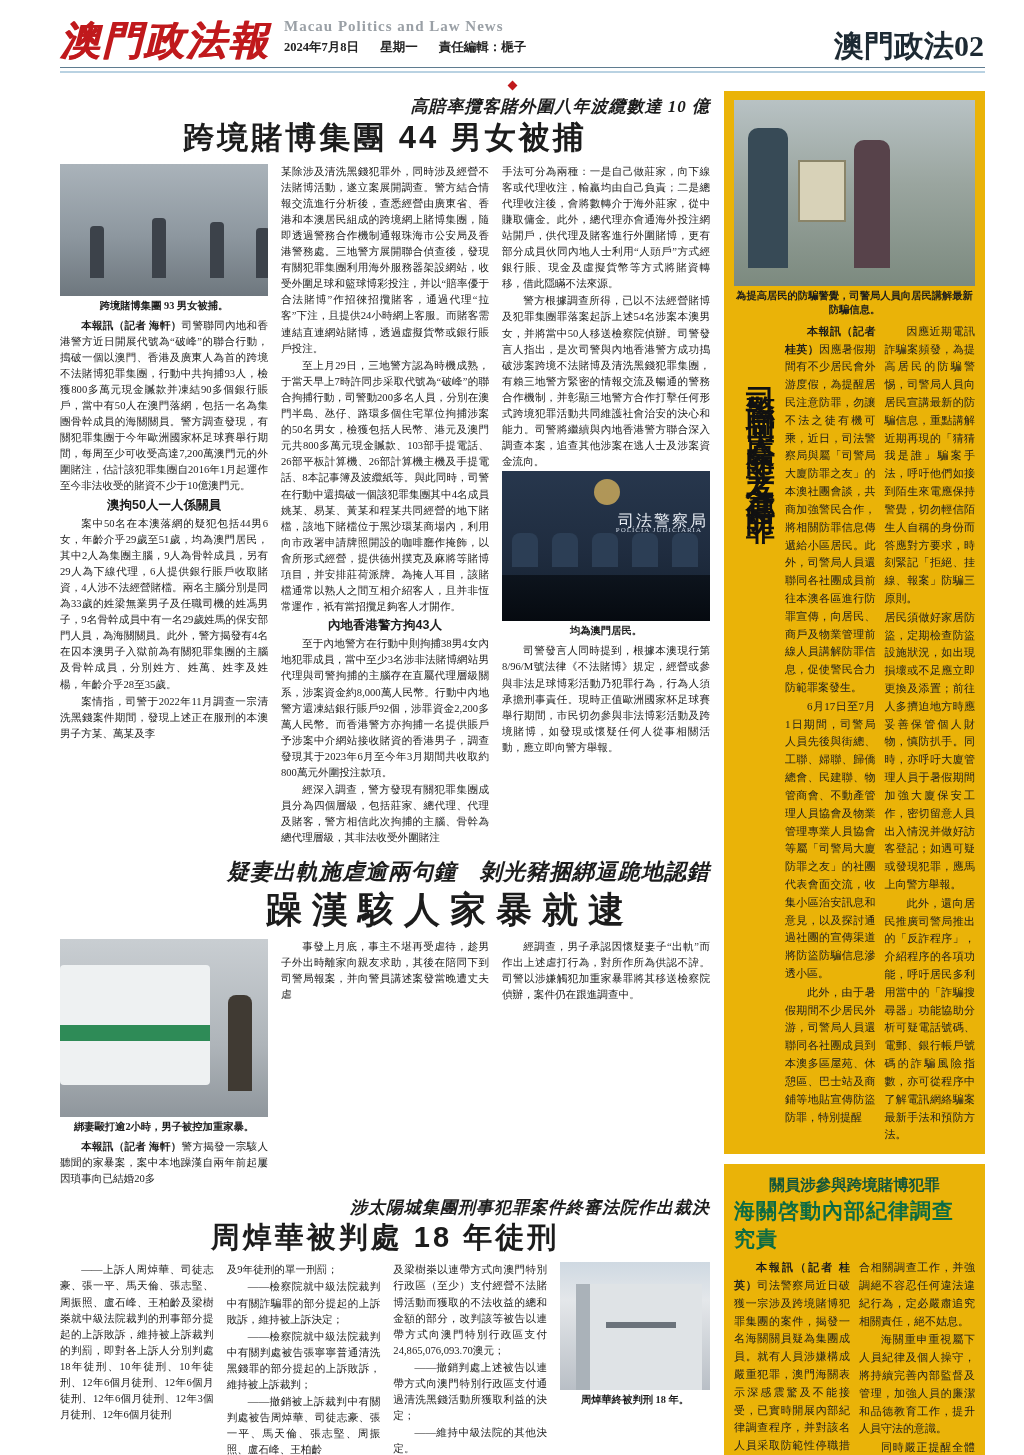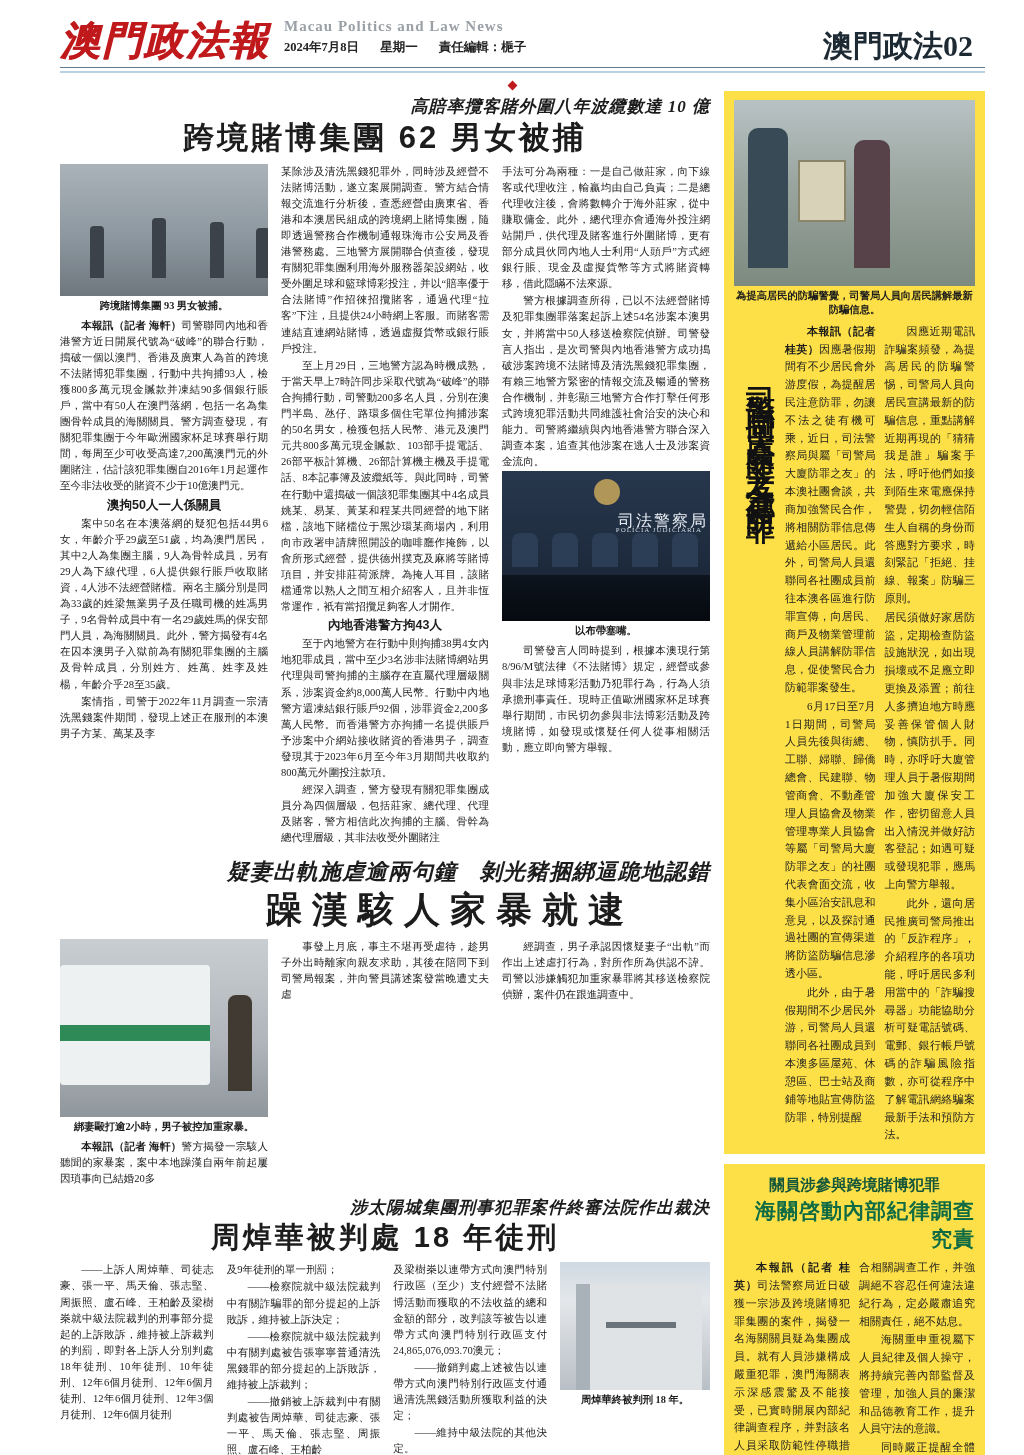--- a/index.html
+++ b/index.html
@@ -1,19 +1,19 @@
 <!DOCTYPE html>
 <html><head>
 <meta charset="utf-8">
 <style>
   html,body{margin:0;padding:0;background:#ffffff;}
   .page{position:relative;width:1024px;height:1455px;background:#fff;overflow:hidden;
         font-family:"Liberation Serif",serif;color:#1c1c1c;}
   
-  .masthead{display:flex;align-items:flex-end;padding:18px 51px 0 60px;}
+  .masthead{display:flex;align-items:flex-end;padding:18px 40px 0 60px;}
   .logo{font-size:40px;font-weight:bold;color:#c0191c;letter-spacing:2px;line-height:1;
         font-style:italic;text-shadow:1px 0 #c0191c;white-space:nowrap;}
   .mast-mid{margin-left:14px;flex:1;}
   .mast-en{color:#9aa0a6;font-weight:bold;font-size:15px;letter-spacing:1px;}
   .mast-date{font-size:12.5px;font-weight:bold;color:#222;margin-top:4px;padding-bottom:5px;}
   .mast-date span{margin-right:18px;}
   .section-title{font-size:30px;font-weight:bold;color:#1d2a33;white-space:nowrap;line-height:1;}
   .mast-rules{margin:6px 39px 0 60px;border-top:1.5px solid #5f7c90;}
   .mast-rules2{margin:3px 39px 0 60px;border-top:2.5px solid #b9d2e2;}
   .diamond-row{text-align:center;height:14px;margin-top:2px;}
@@ -52,29 +52,29 @@
   .amb-body{left:0;top:26px;width:150px;height:120px;background:#eef1f2;border-radius:4px;}
   .amb-stripe{left:0;top:86px;width:150px;height:16px;background:#2e8b57;}
   .amb-fig{left:168px;top:56px;width:24px;height:96px;background:#403a33;border-radius:8px 8px 0 0;}
   .ph-court{height:128px;background:linear-gradient(180deg,#cfd9e2 0%,#e4e7ea 30%,#b9bfc6 100%);}
   .court-block{left:16px;top:22px;right:8px;bottom:0;background:#dfe3e6;border-left:14px solid #aab2b9;}
   .court-sign{left:46px;top:60px;width:70px;height:6px;background:#6b737b;}
   
   .a2-kicker{font-size:22px;}
   .a2-headline{font-size:36px;letter-spacing:10px;}
   
-  .panel-green{background:#fde047;padding:9px 10px;margin-bottom:10px;}
+  .panel-green{background:#eab308;padding:9px 10px;margin-bottom:10px;}
   .sb-body{display:flex;gap:9px;margin-top:6px;}
   .vhead{writing-mode:vertical-rl;text-orientation:upright;font-weight:900;font-size:29px;
          letter-spacing:10px;line-height:1.1;width:42px;font-family:"Liberation Sans",sans-serif;
          color:#111;margin-top:40px;}
   .sb-col{flex:1;min-width:0;}
   .sb-col .bp{font-size:11px;line-height:1.62;}
   .sb2-kicker{text-align:center;font-weight:bold;font-size:15.5px;color:#14563a;margin:2px 0 1px;}
-  .sb2-headline{text-align:right;font-weight:900;font-size:21px;color:#0e6b43;margin:0 0 6px;
+  .sb2-headline{text-align:left;font-weight:900;font-size:21px;color:#0e6b43;margin:0 0 6px;
                 font-family:"Liberation Sans",sans-serif;letter-spacing:1px;}
 </style>
 </head>
 <body>
 
 <div class="page">
 
   <div class="masthead">
     <div class="logo">澳門政法報</div>
     <div class="mast-mid">
@@ -92,21 +92,21 @@
   <div class="diamond-row">
     <span class="diamond"></span>
   </div>
 
   <div class="content">
 
     <div class="main">
 
       <div>
         <div class="kicker">高賠率攬客賭外圍八年波纜數達 10 億</div>
-        <div class="headline">跨境賭博集團 62 男女被捕</div>
+        <div class="headline">跨境賭博集團 44 男女被捕</div>
         <div class="cols">
           <div class="col">
             <div class="ph ph-arrest">
               <div class="fig" style="left:30px"></div>
               <div class="fig" style="left:92px;height:60px"></div>
               <div class="fig" style="left:150px;height:56px"></div>
               <div class="fig" style="left:196px;height:50px"></div>
             </div>
             <div class="caption">跨境賭博集團 93 男女被捕。</div>
             <p class="bp"><b>本報訊（記者 海軒）</b><span>司警聯同內地和香港警方近日開展代號為“破峰”的聯合行動，搗破一個以澳門、香港及廣東人為首的跨境不法賭博犯罪集團，行動中共拘捕93人，檢獲800多萬元現金贓款并凍結90多個銀行賬戶，當中有50人在澳門落網，包括一名為集團骨幹成員的海關關員。警方調查發現，有關犯罪集團于今年歐洲國家杯足球賽舉行期間，每周至少可收受高達7,200萬澳門元的外圍賭注，估計該犯罪集團自2016年1月起運作至今非法收受的賭資不少于10億澳門元。</span></p>
@@ -128,21 +128,21 @@
               <div class="press-emblem"></div>
               <div class="press-text">司法警察局</div>
               <div class="press-text2">POLÍCIA JUDICIÁRIA</div>
               <div class="press-man" style="left:10px"></div>
               <div class="press-man" style="left:50px"></div>
               <div class="press-man" style="left:90px"></div>
               <div class="press-man" style="left:130px"></div>
               <div class="press-man" style="left:170px"></div>
               <div class="press-desk"></div>
             </div>
-            <div class="caption">以布帶塞嘴。</div>
+            <div class="caption">均為澳門居民。</div>
             <p class="bp">司警發言人同時提到，根據本澳現行第8/96/M號法律《不法賭博》規定，經營或參與非法足球博彩活動乃犯罪行為，行為人須承擔刑事責任。現時正值歐洲國家杯足球賽舉行期間，市民切勿參與非法博彩活動及跨境賭博，如發現或懷疑任何人從事相關活動，應立即向警方舉報。</p>
           </div>
         </div>
       </div>
 
       <div style="margin-top:10px">
         <div class="kicker a2-kicker" style="padding-left:150px">疑妻出軌施虐逾兩句鐘　剝光豬捆綁逼跪地認錯</div>
         <div class="headline a2-headline" style="padding-left:130px">躁漢駭人家暴就逮</div>
         <div class="cols">
           <div class="col">

